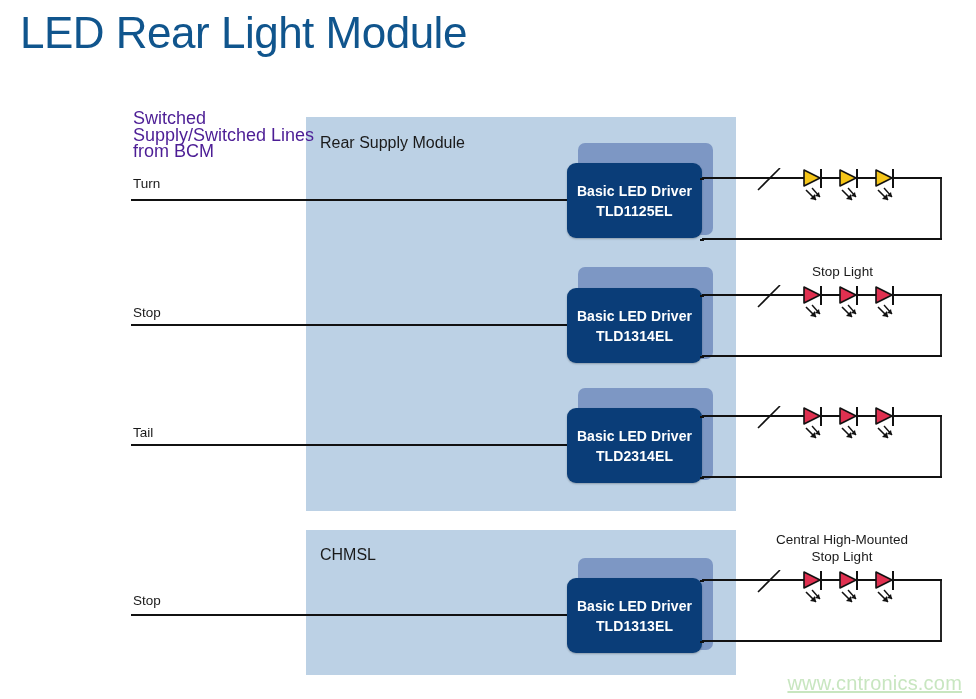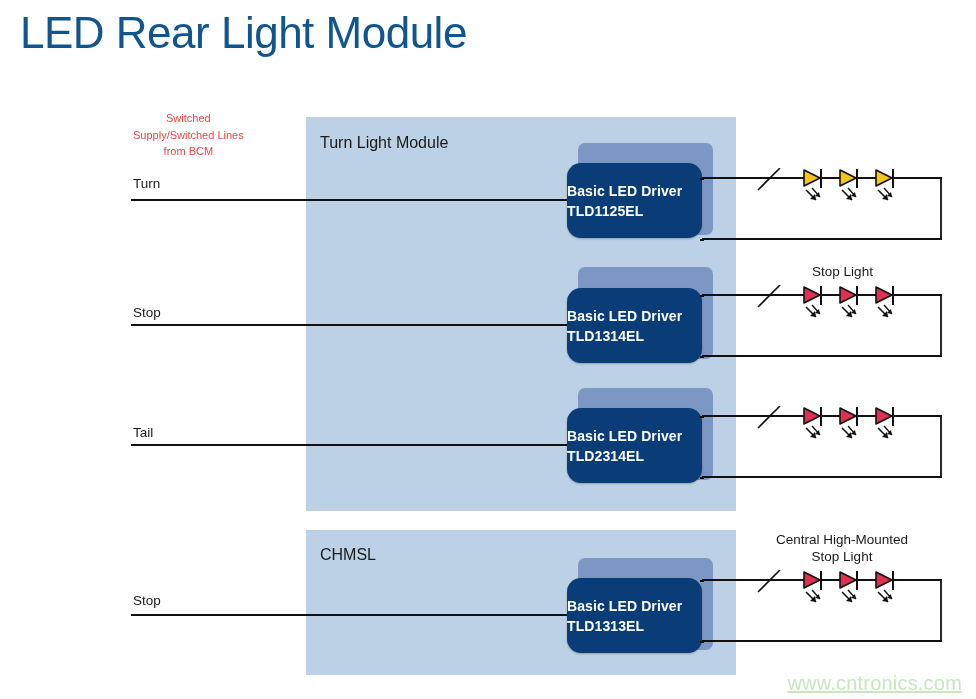--- a/index.html
+++ b/index.html
@@ -27,45 +27,44 @@
     background:#BCD1E5;
   }
   .panel-label{
     position:absolute;
     font-size:16px;color:#1a1a1a;font-weight:400;white-space:nowrap;
   }
 
   
   .bcm-note{
     position:absolute;left:133px;top:110px;
-    font-size:11px;line-height:16.5px;color:#ef4444;
+    font-size:18px;line-height:16.5px;color:#4c1d95;
     white-space:nowrap;
-    text-align:center;
   }
   .ctrl-label{
     position:absolute;font-size:13.5px;color:#1a1a1a;white-space:nowrap;
   }
   .wire{
     position:absolute;background:#111111;
   }
   .wire-h{height:1.6px;}
 
   
   .drv-shadow{
     position:absolute;
     background:#7D97C4;
     border-radius:7px;
   }
   .drv-box{
     position:absolute;
     background:#0A3D78;
-    border-radius:14px;
+    border-radius:9px;
     color:#ffffff;
     display:flex;flex-direction:column;
-    align-items:flex-start;justify-content:center;
+    align-items:center;justify-content:center;
     box-shadow:0 1px 2px rgba(0,0,0,.25);
   }
   .drv-line1{font-size:14px;font-weight:700;letter-spacing:.1px;line-height:20px;}
   .drv-line2{font-size:14px;font-weight:700;letter-spacing:.1px;line-height:20px;}
 
   
   .led-title{
     position:absolute;font-size:13.5px;color:#1a1a1a;
     text-align:center;line-height:17px;white-space:nowrap;
   }
@@ -81,21 +80,21 @@
   }
 </style>
 </head>
 <body>
 
 <div id="stage">
 
   <div class="page-title">LED Rear Light Module</div>
 
   <div class="panel" style="left:306px;top:117px;width:430px;height:394px;"></div>
-  <div class="panel-label" style="left:320px;top:134px;">Turn Light Module</div>
+  <div class="panel-label" style="left:320px;top:134px;">Rear Supply Module</div>
 
   <div class="panel" style="left:306px;top:530px;width:430px;height:145px;"></div>
   <div class="panel-label" style="left:320px;top:546px;">CHMSL</div>
 
   <div class="bcm-note">
     <div>Switched</div>
     <div>Supply/Switched Lines</div>
     <div>from BCM</div>
   </div>
 

